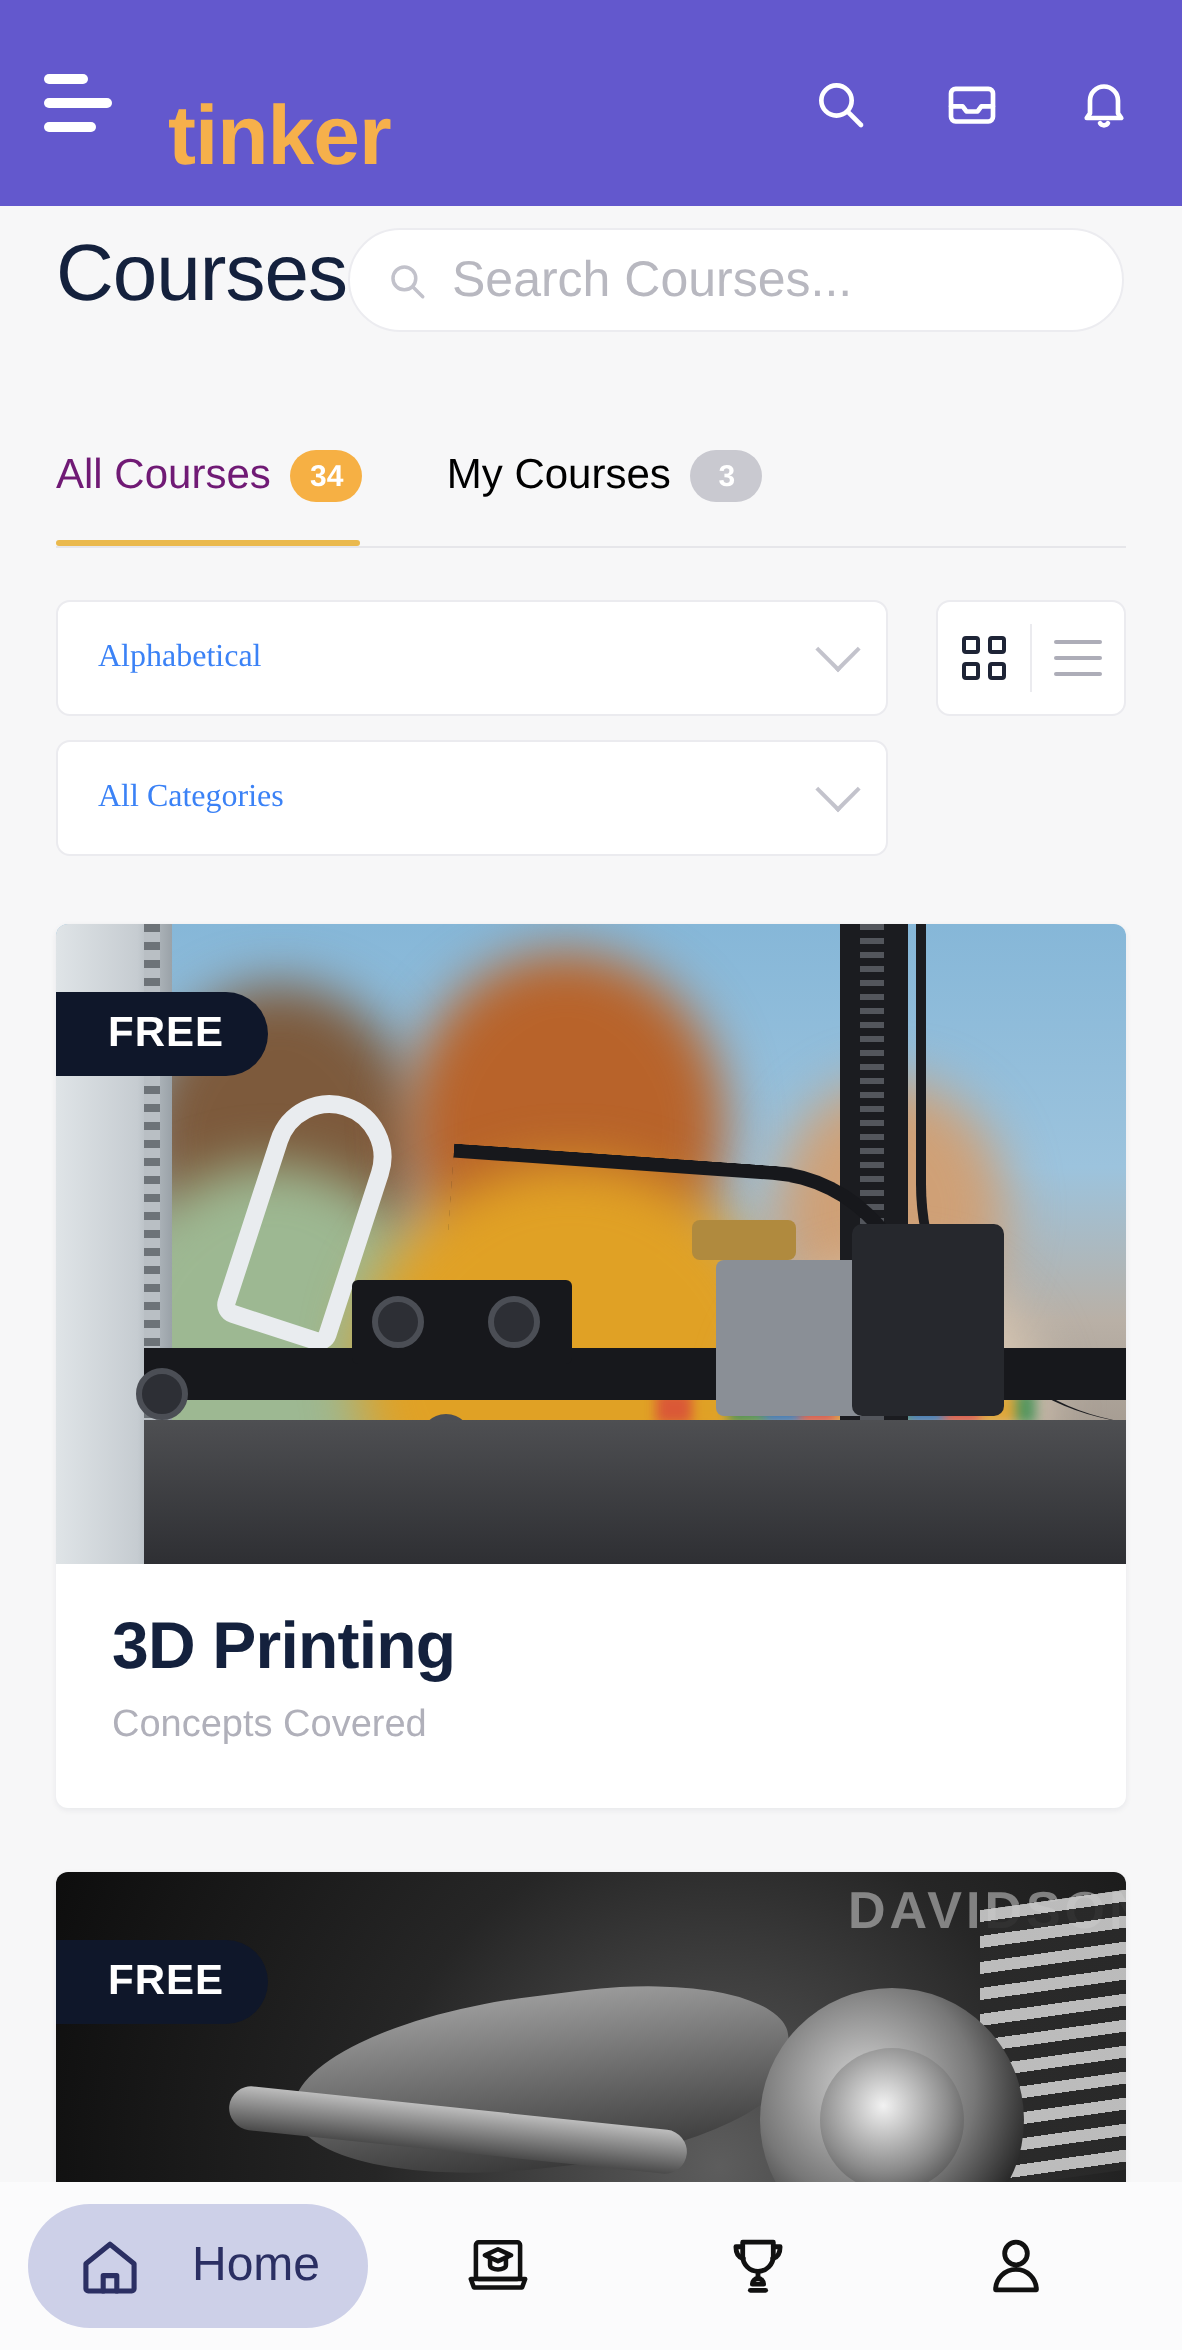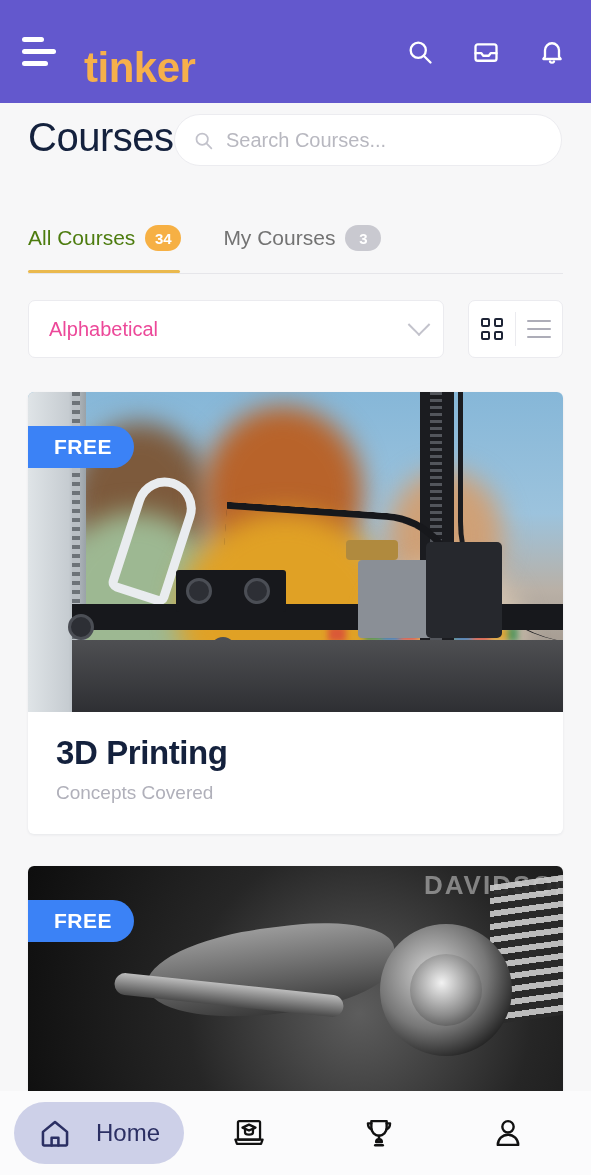--- a/index.html
+++ b/index.html
@@ -104,21 +104,21 @@
     align-items: center;
     padding: 0 18px;
     z-index: 3;
   }
   .search-wrap svg { flex: 0 0 auto; margin-right: 12px; }
   .search-input {
     border: none;
     outline: none;
     background: transparent;
     font-family: "Liberation Sans", sans-serif;
-    font-size: 20px;
+    font-size: 25px;
     color: #0369a1;
     width: 100%;
   }
   .search-input::placeholder { color: #b8b8c0; }
 
   
   .tabs {
     margin-top: 46px;
     padding: 0 28px;
     display: flex;
@@ -127,22 +127,22 @@
     position: relative;
   }
   .tab {
     display: flex;
     align-items: center;
     gap: 10px;
     padding-bottom: 22px;
     cursor: pointer;
     font-size: 21px;
   }
-  .tab.active .tab-label { color: #4d7c0f; text-align: center; }
-  .tab .tab-label { color: #737373; }
+  .tab.active .tab-label { color: #701a75; text-align: center; }
+  .tab .tab-label { color: #000000; }
   .badge {
     display: inline-flex;
     align-items: center;
     justify-content: center;
     min-width: 36px;
     height: 26px;
     padding: 0 9px;
     border-radius: 13px;
     font-size: 15px;
     color: #ffffff;
@@ -179,23 +179,24 @@
     background: #ffffff;
     border: 1px solid #ebebef;
     border-radius: 7px;
     display: flex;
     align-items: center;
     padding: 0 16px 0 20px;
     cursor: pointer;
     max-width: 416px;
   }
   .select-label {
-    font-size: 20px;
-    color: #ec4899;
+    font-size: 16px;
+    color: #3b82f6;
     flex: 1 1 auto;
+    font-family: Liberation Serif, serif;
   }
   .chev {
     width: 16px; height: 16px;
     border-right: 2px solid #c3c3cc;
     border-bottom: 2px solid #c3c3cc;
     transform: rotate(45deg) translate(-3px,-3px);
     flex: 0 0 auto;
   }
   .viewtoggle {
     width: 95px;
@@ -231,21 +232,21 @@
   }
   .card-media {
     position: relative;
     height: 320px;
     overflow: hidden;
   }
   .free-badge {
     position: absolute;
     left: 0;
     top: 34px;
-    background: #3b82f6;
+    background: #0f172a;
     color: #ffffff;
     font-size: 21px;
     font-weight: bold;
     letter-spacing: 0.5px;
     padding: 9px 22px 9px 26px;
     border-top-right-radius: 22px;
     border-bottom-right-radius: 22px;
     z-index: 2;
   }
   .card-body { padding: 22px 28px 30px 28px; }
@@ -388,20 +389,24 @@
       <span class="tab-label">My Courses</span>
       <span class="badge grey">3</span>
     </div>
   </div>
   <div class="tabs-divider"></div>
 
   <div class="filters">
     <div class="selects">
       <div class="select">
         <span class="select-label">Alphabetical</span>
+        <span class="chev"></span>
+      </div>
+      <div class="select">
+        <span class="select-label">All Categories</span>
         <span class="chev"></span>
       </div>
     </div>
 
     <div class="viewtoggle">
       <div class="vt-btn">
         <span class="grid-ico">
           <i></i>
             <i></i>
             <i></i>

